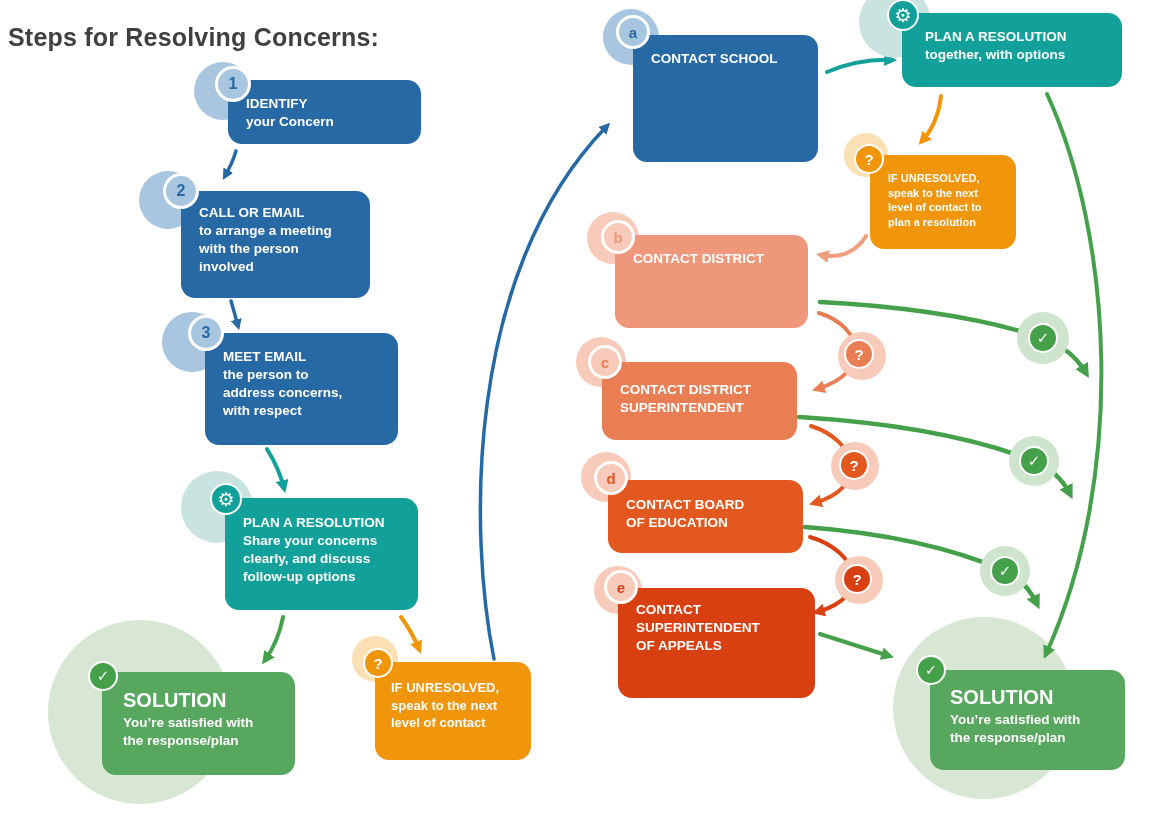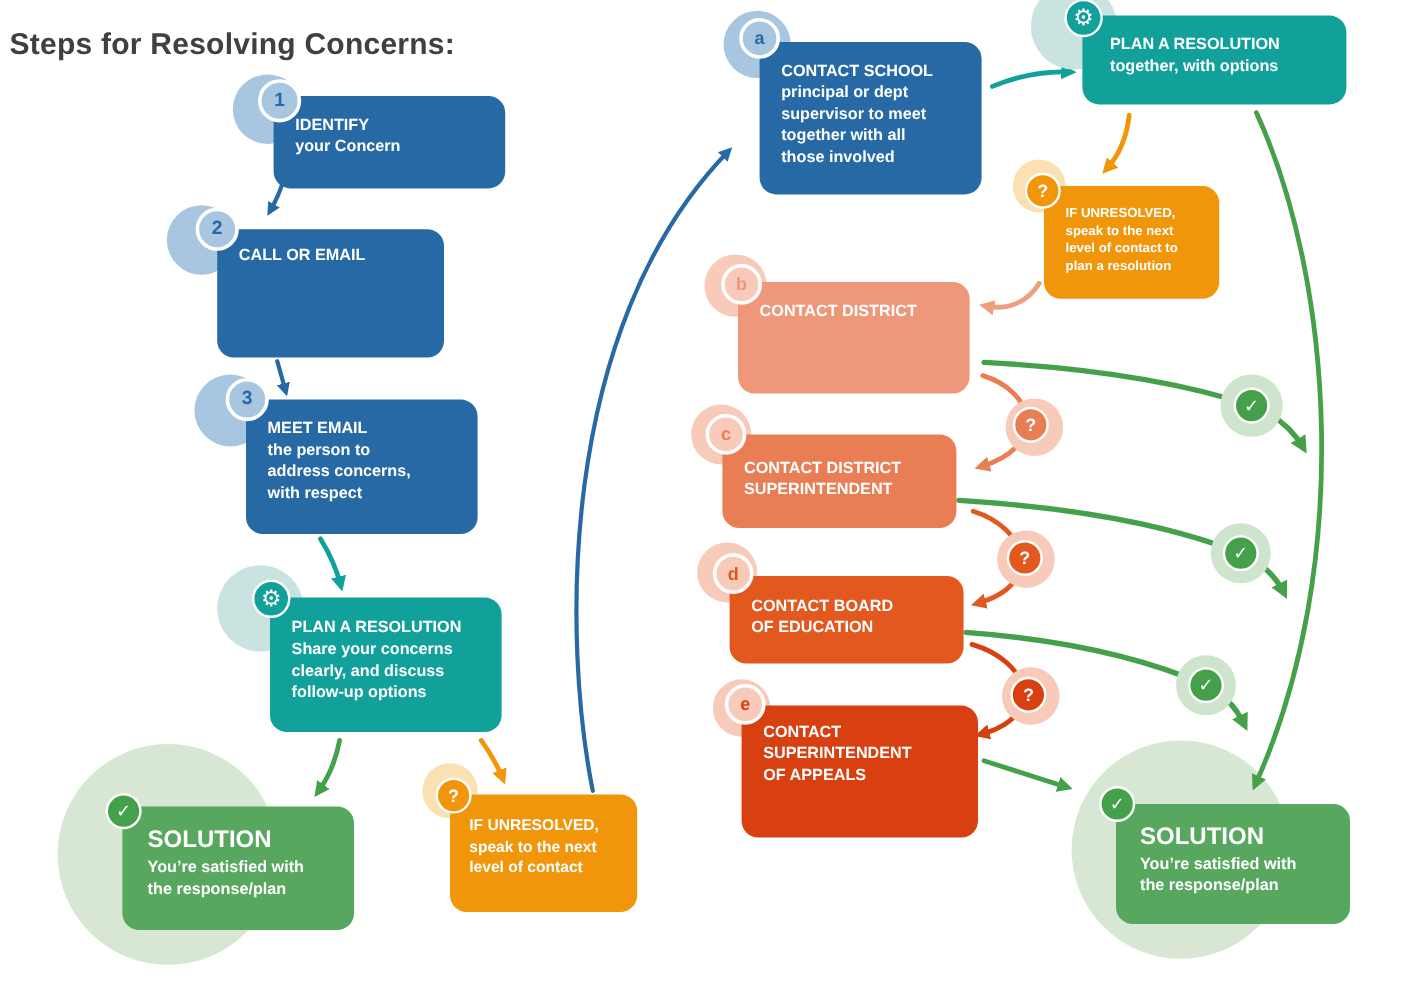--- a/index.html
+++ b/index.html
@@ -33,21 +33,21 @@
   .bg-green{background:#57a75f;} .bg-orange{background:#f1950b;}
   .bg-salmon{background:#ee977a;} .bg-coral{background:#e97e55;}
   .bg-ored{background:#e2581f;} .bg-red{background:#d84012;}
   .bg-lblue{background:#a9c6e0;} .bg-lteal{background:#c9e3e0;}
   .bg-lorange{background:#fae0b2;} .bg-lsalmon{background:#f7cab9;}
   .bg-pgreen{background:#d7e7d3;} .bg-lgreen{background:#cfe4cc;}
   .bg-dgreen{background:#45a04a;}
   .tx-blue{color:#2769a5;} .tx-salmon{color:#ee977a;} .tx-coral{color:#e97e55;}
   .tx-ored{color:#e2581f;} .tx-red{color:#d84012;}
   
-  #box1{left:228px; top:80px; width:193px; height:77px;}
+  #box1{left:228px; top:80px; width:193px; height:64px;}
   #box2{left:181px; top:191px; width:189px; height:107px; padding-top:13px;}
   #box3{left:205px; top:333px; width:193px; height:112px;}
   #plan-left{left:225px; top:498px; width:193px; height:112px; padding-top:16px;}
   #solution-left{left:102px; top:672px; width:193px; height:103px; padding-top:16px; padding-left:21px;}
   #unresolved-left{left:375px; top:662px; width:156px; height:98px; padding-top:17px; padding-left:16px;}
   #unresolved-left .box-title, #unresolved-left .box-body{font-size:13px; line-height:17.5px;}
   #box-a{left:633px; top:35px; width:185px; height:127px;}
   #plan-right{left:902px; top:13px; width:220px; height:74px; padding-top:15px; padding-left:23px;}
   #unresolved-right{left:870px; top:155px; width:146px; height:94px; padding-top:16px;}
   #unresolved-right .box-title, #unresolved-right .box-body{font-size:11px; line-height:14.5px;}
@@ -139,20 +139,23 @@
   <div class="halo bg-lgreen" style="left:1017px;top:312px;width:52px;height:52px;"></div>
   <div class="halo bg-lgreen" style="left:1009px;top:436px;width:50px;height:50px;"></div>
   <div class="halo bg-lgreen" style="left:980px;top:546px;width:50px;height:50px;"></div>
 
   <div id="box1" class="box bg-blue">
     <div class="box-title">IDENTIFY</div>
     <div class="box-body">your Concern</div>
   </div>
   <div id="box2" class="box bg-blue">
     <div class="box-title">CALL OR EMAIL</div>
+    <div class="box-body">to arrange a meeting
+with the person
+involved</div>
   </div>
   <div id="box3" class="box bg-blue">
     <div class="box-title">MEET EMAIL</div>
     <div class="box-body">the person to
 address concerns,
 with respect</div>
   </div>
   <div id="plan-left" class="box bg-teal">
     <div class="box-title">PLAN A RESOLUTION</div>
     <div class="box-body">Share your concerns
@@ -165,24 +168,20 @@
 the response/plan</div>
   </div>
   <div id="unresolved-left" class="box bg-orange">
     <div class="box-title">IF UNRESOLVED,</div>
     <div class="box-body">speak to the next
 level of contact</div>
   </div>
 
   <div id="box-a" class="box bg-blue">
     <div class="box-title">CONTACT SCHOOL</div>
-    <div class="box-body">principal or dept
-supervisor to meet
-together with all
-those involved</div>
   </div>
   <div id="plan-right" class="box bg-teal">
     <div class="box-title">PLAN A RESOLUTION</div>
     <div class="box-body">together, with options</div>
   </div>
   <div id="unresolved-right" class="box bg-orange">
     <div class="box-title">IF UNRESOLVED,</div>
     <div class="box-body">speak to the next
 level of contact to
 plan a resolution</div>

